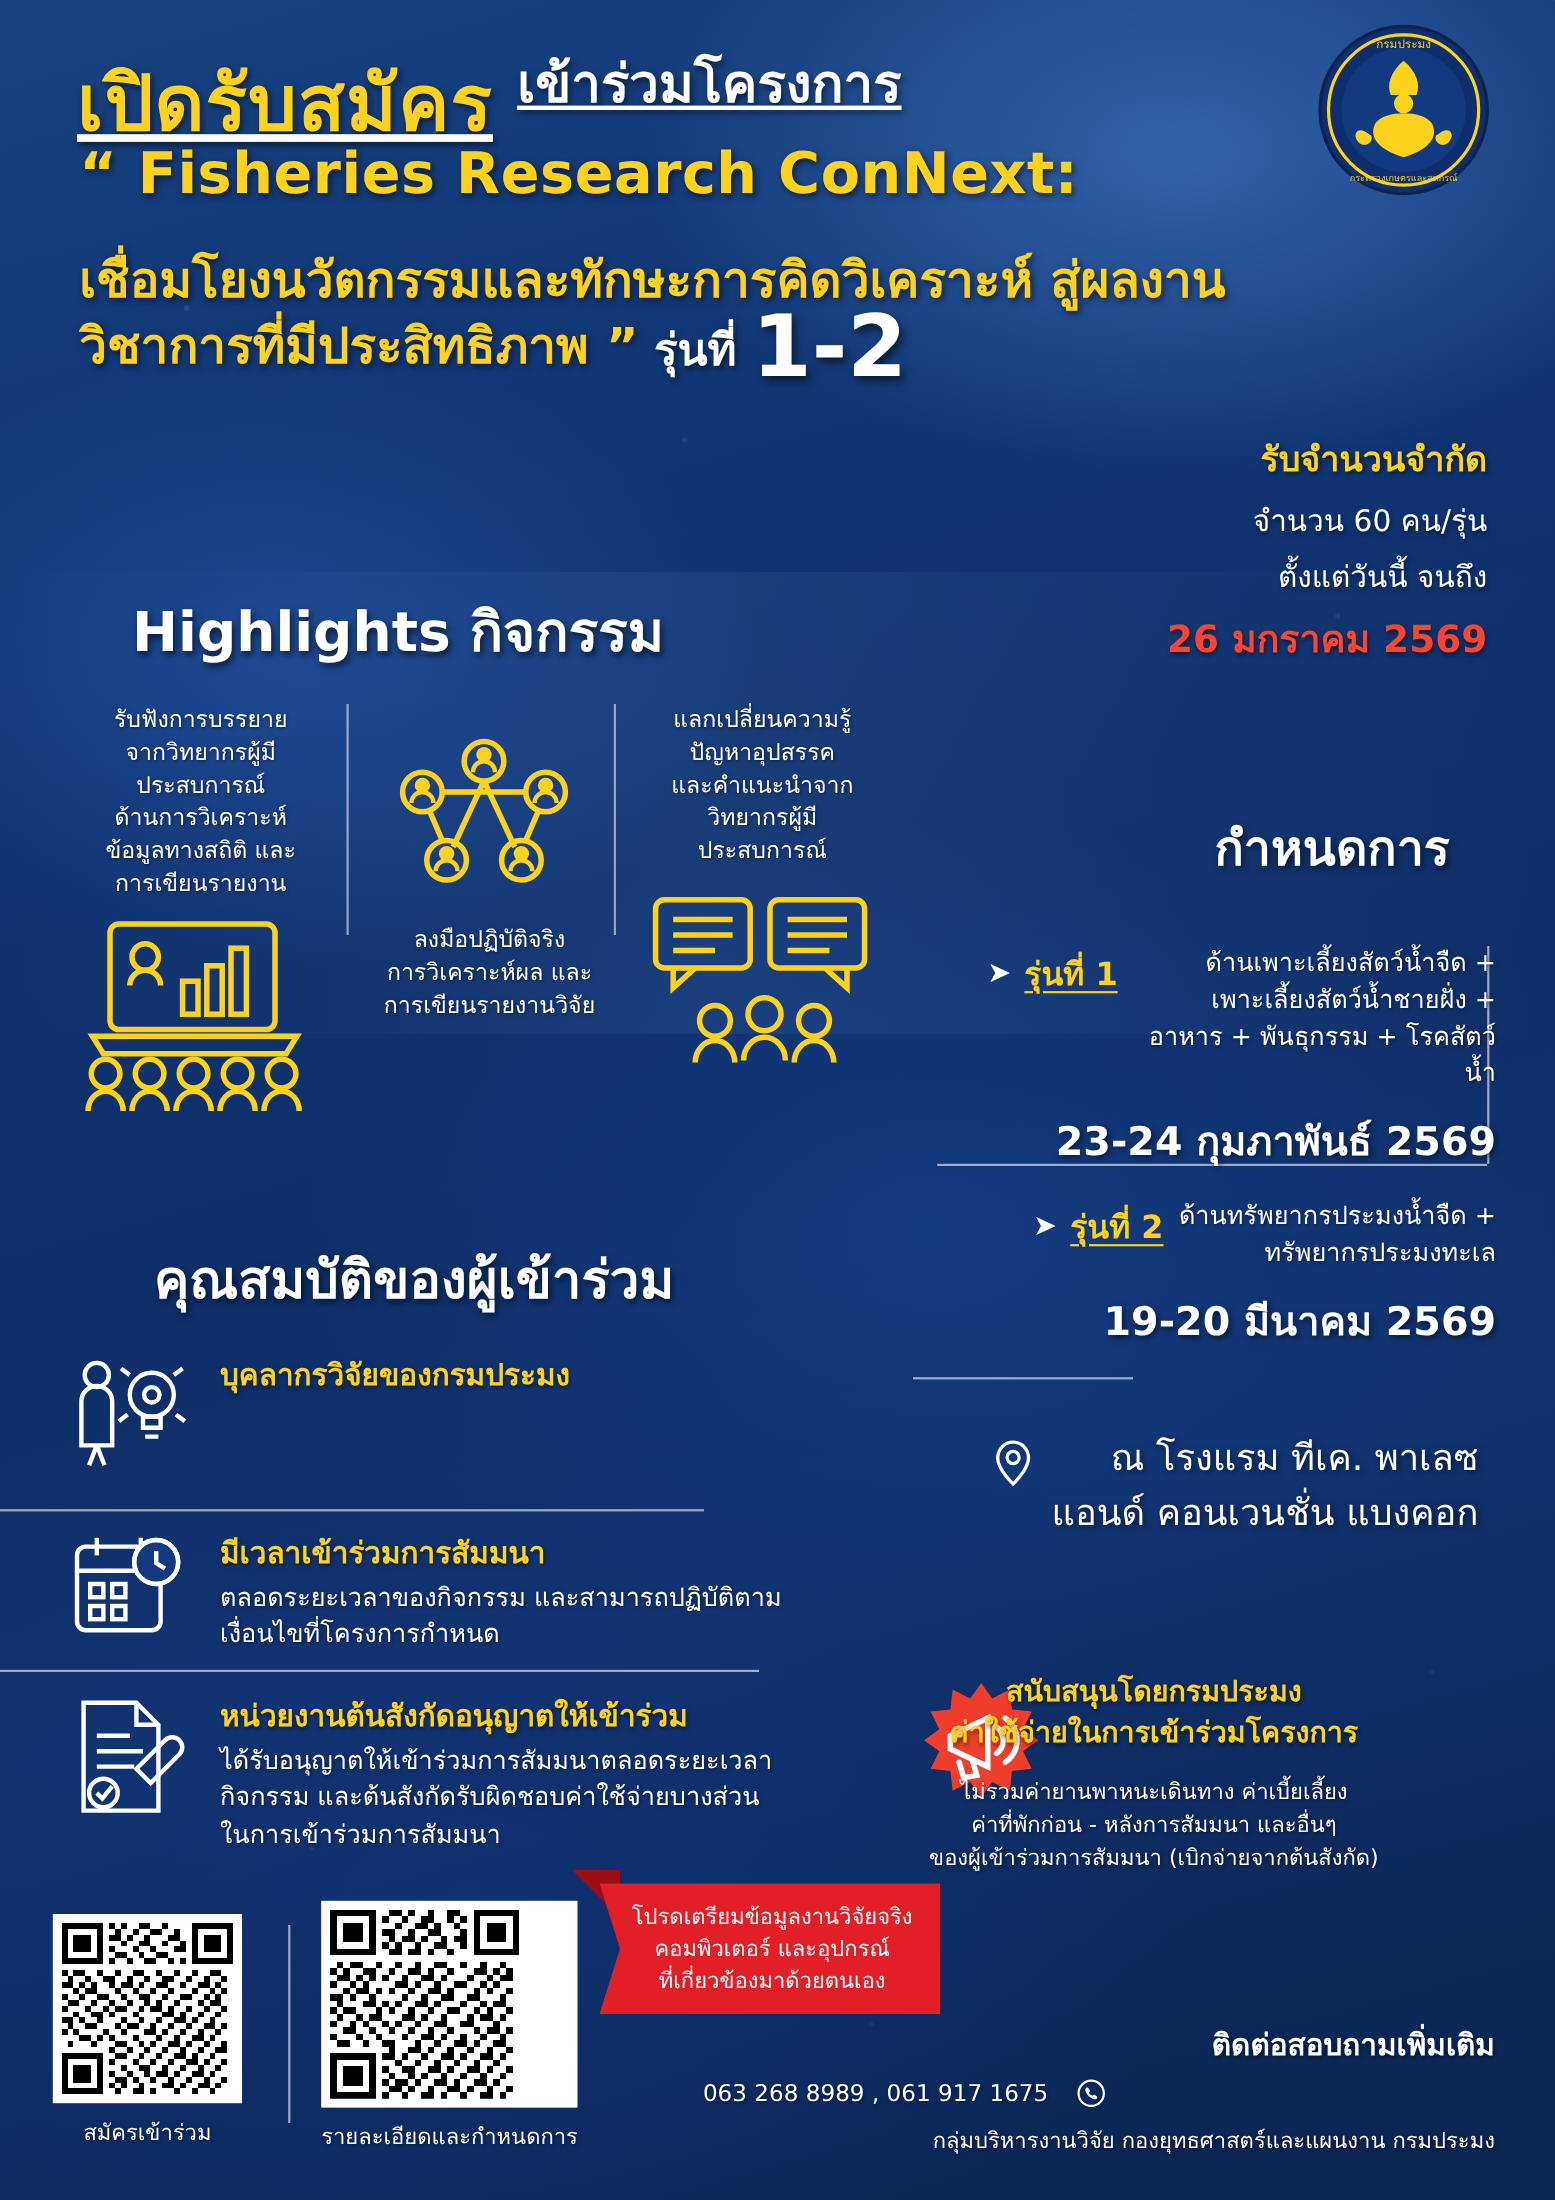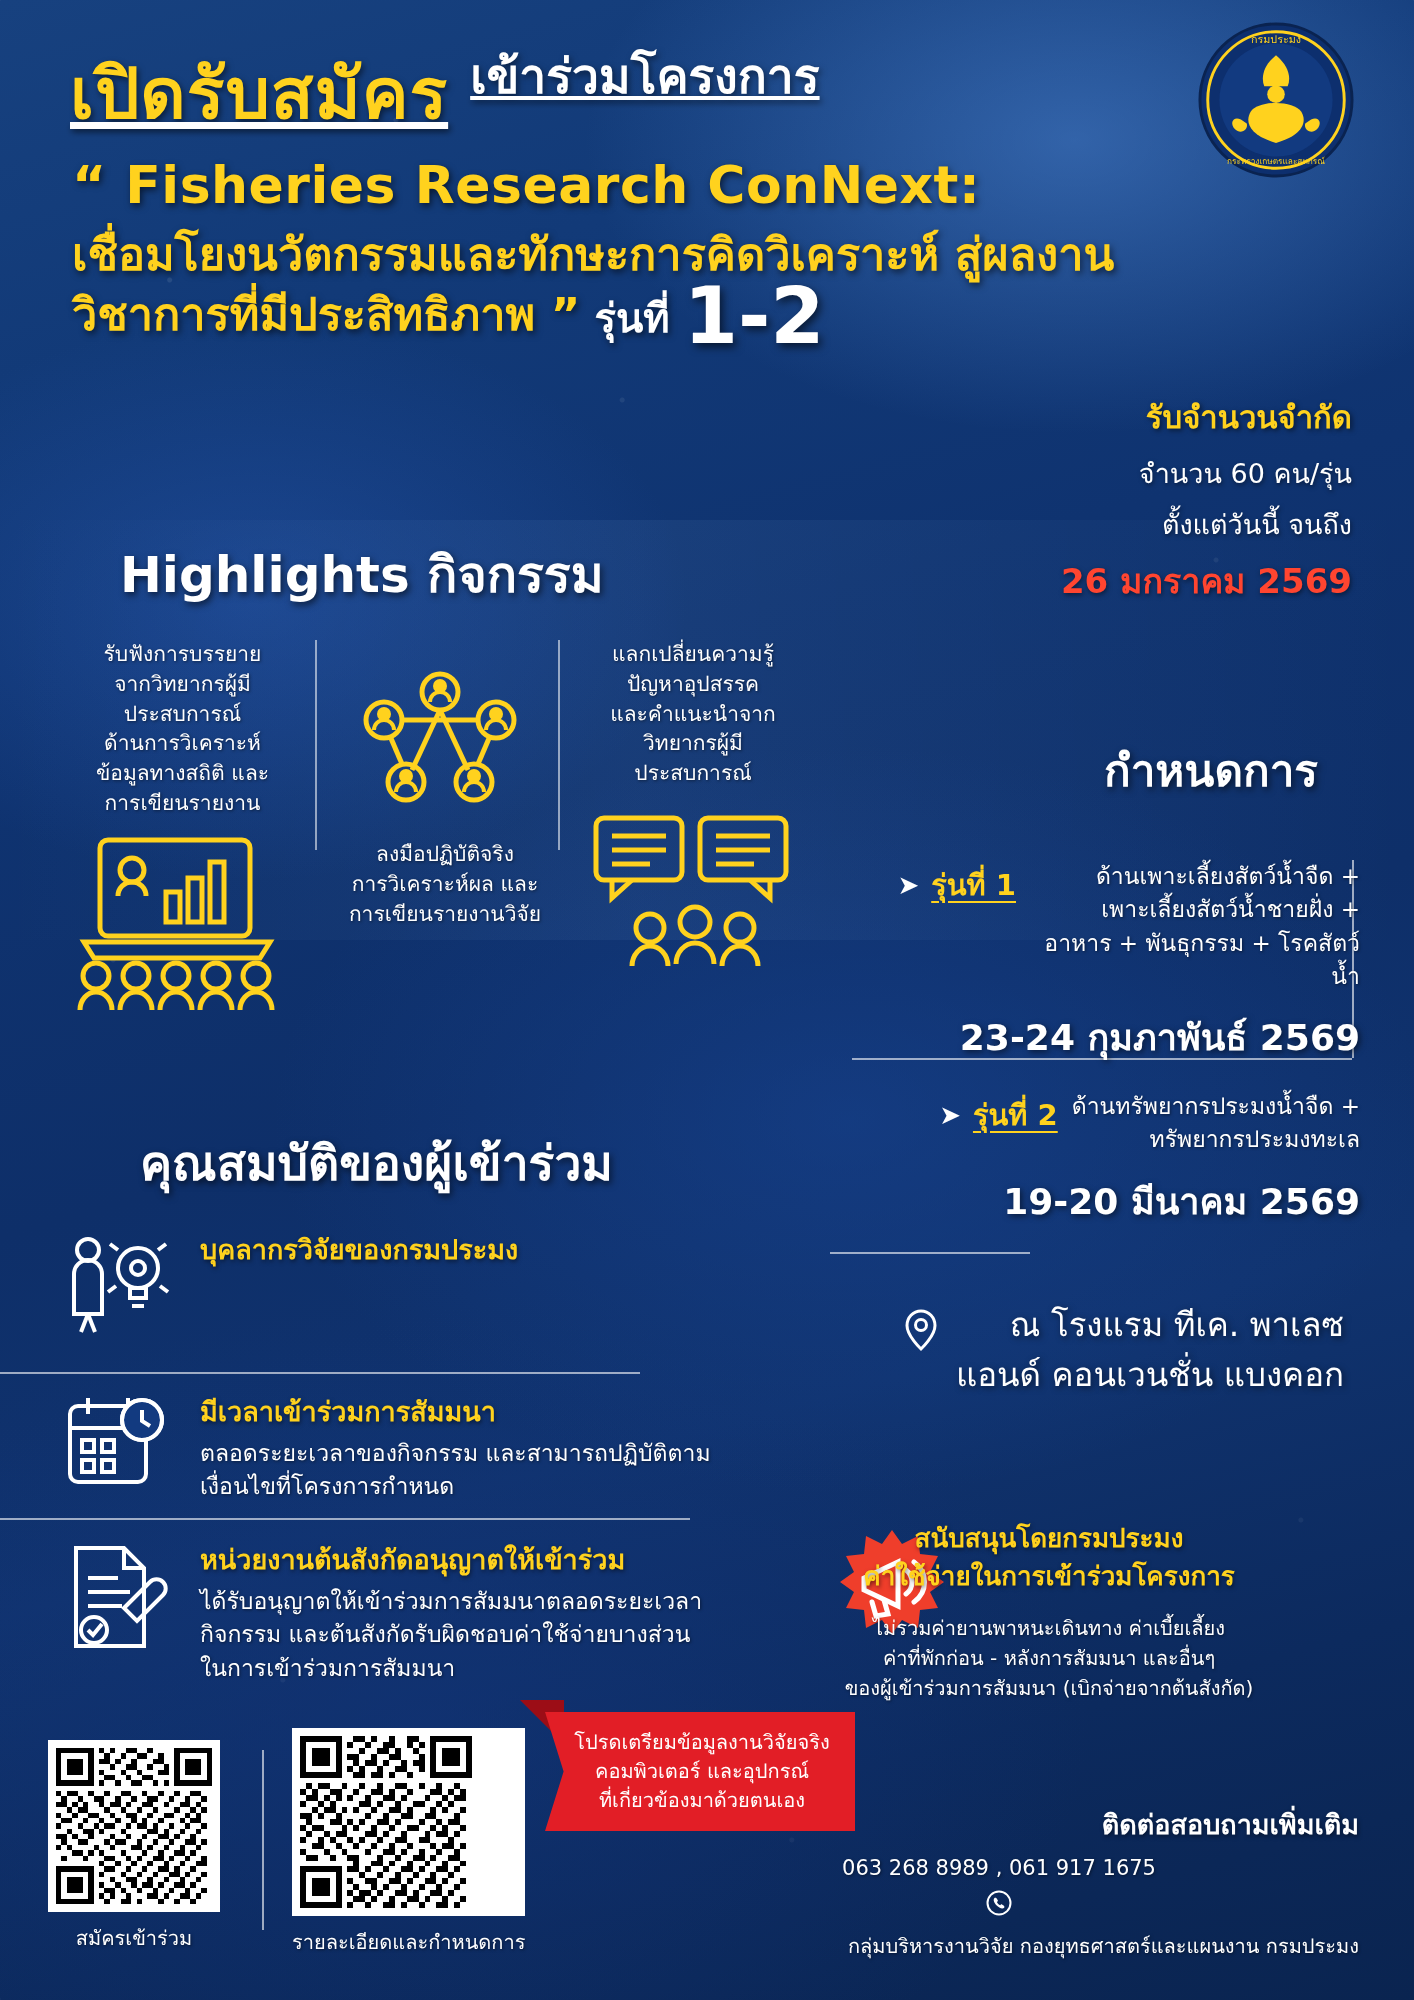--- a/index.html
+++ b/index.html
@@ -63,21 +63,21 @@
   .h-yellow {
     font-size: 70px; font-weight: bold; color: #FFD21E;
     text-shadow: 2px 3px 6px rgba(0,0,0,.55);
     letter-spacing: 1px;
   }
   .h-white {
     font-size: 48px; font-weight: 600; color: #ffffff;
     text-shadow: 2px 3px 6px rgba(0,0,0,.5);
   }
   .title-q {
-    position: absolute; left: 72px; top: 155px;
+    position: absolute; left: 72px; top: 128px;
     font-size: 52px; font-weight: bold; color: #FFD21E;
     text-shadow: 2px 3px 7px rgba(0,0,0,.6);
     letter-spacing: .5px;
   }
   .title-l2 {
     position: absolute; left: 72px; top: 218px;
     font-size: 45px; font-weight: bold; color: #FFD21E;
     text-shadow: 2px 3px 7px rgba(0,0,0,.6);
   }
   .title-l3wrap {
@@ -157,21 +157,21 @@
   
   .qr-wrap { position: absolute; }
   .qr { background: #ffffff; padding: 8px; }
   .qr canvas, .qr .qrbox { display: block; }
   .qr-label { color: #ffffff; font-size: 20px; text-align: center; margin-top: 10px; text-shadow: 1px 1px 3px rgba(0,0,0,.5); }
   .qr-sep { position: absolute; width: 2px; background: rgba(255,255,255,.6); }
 
   
   #contact { position: absolute; right: 55px; bottom: 38px; width: 720px; text-align: right; }
   .contact-title { font-size: 27px; font-weight: bold; color: #ffffff; text-shadow: 1px 2px 4px rgba(0,0,0,.5); }
-  .contact-line { font-size: 21px; color: #ffffff; margin-top: 10px; display: flex; align-items: center; justify-content: flex-start; gap: 10px; text-shadow: 1px 1px 3px rgba(0,0,0,.5); flex-direction: column; }
+  .contact-line { font-size: 21px; color: #ffffff; margin-top: 10px; display: flex; align-items: center; justify-content: flex-start; gap: 26px; text-shadow: 1px 1px 3px rgba(0,0,0,.5); }
   .contact-org { font-size: 20px; color: #ffffff; margin-top: 14px; text-shadow: 1px 1px 3px rgba(0,0,0,.5); }
   .cicon { display: inline-flex; width: 26px; height: 26px; }
   svg { display: block; }
 </style>
 </head>
 <body>
 
 <div id="poster">
   <div id="texture"></div>
   <div id="texture2"></div>

